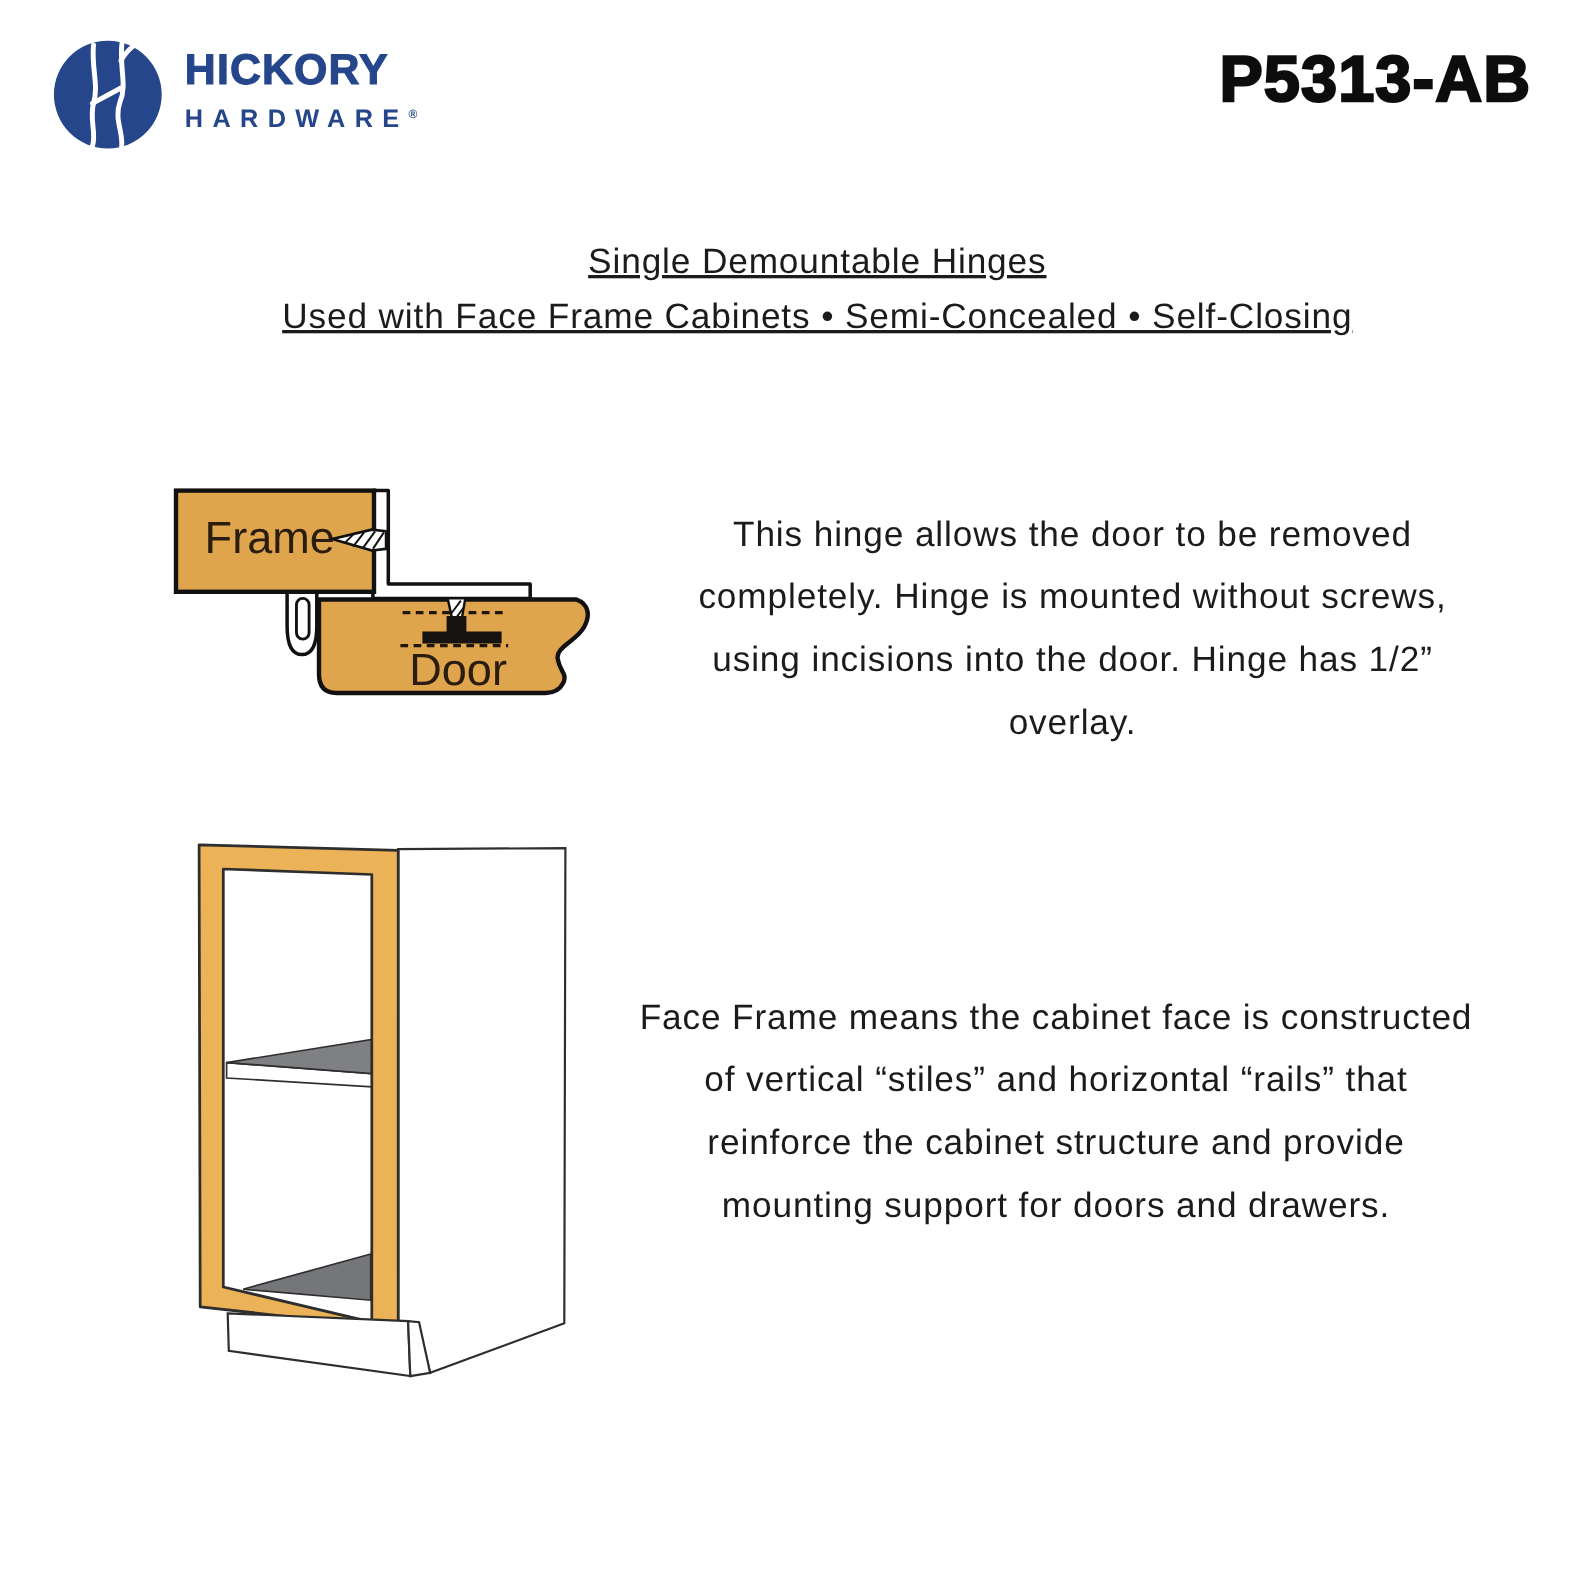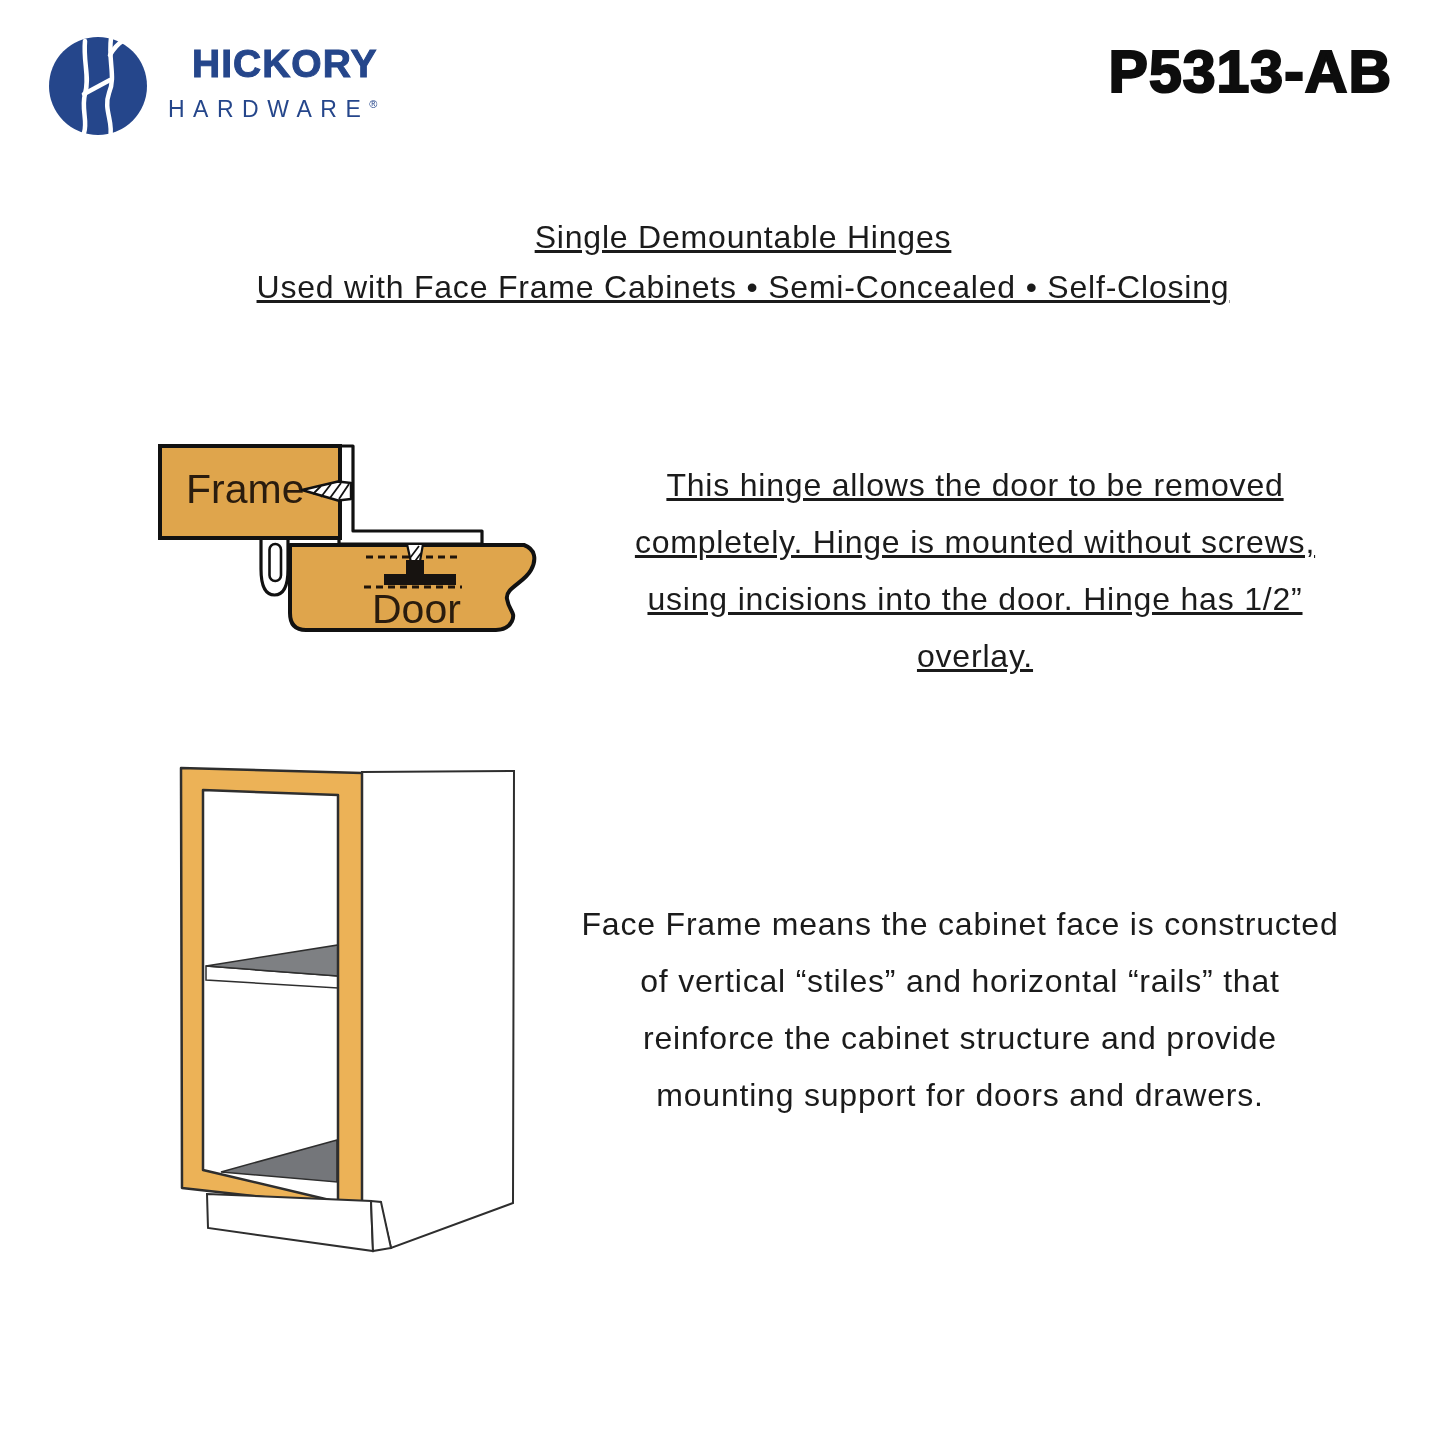--- a/index.html
+++ b/index.html
@@ -4,42 +4,42 @@
 <style>
   * { margin:0; padding:0; box-sizing:border-box; }
   html,body { background:#ffffff; }
   .canvas {
     position:relative; width:1445px; height:1445px; background:#ffffff; overflow:hidden;
     font-family:"Liberation Sans","DejaVu Sans",sans-serif; color:#1c1c1c;
   }
   
   .logo-mark { position:absolute; left:48px; top:33px; width:100px; height:110px; }
   .wordmark  { position:absolute; left:168px; top:44px; color:#25468B; }
-  .wordmark .line1 { font-size:39px; font-weight:bold; letter-spacing:1px; -webkit-text-stroke:1px #25468B; line-height:40px;margin-left:24px; }
-  .wordmark .line2 { font-size:23px; font-weight:400; letter-spacing:8.5px; line-height:26px; margin-top:7px; }
+  .wordmark .line1 { font-size:39px; font-weight:bold; letter-spacing:1px; -webkit-text-stroke:1px #25468B; line-height:40px; }
+  .wordmark .line2 { font-size:23px; font-weight:700; letter-spacing:8.5px; line-height:26px; margin-top:7px; }
   .wordmark sup { font-size:11px; letter-spacing:0; vertical-align:super; }
   .product-code {
     position:absolute; top:36px; right:53px; font-size:59px; font-weight:bold;
     letter-spacing:1px; color:#0d0d0d; -webkit-text-stroke:2.2px #0d0d0d; line-height:72px;
   }
   
   .subtitle {
     position:absolute; left:93px; top:212px; width:1300px; text-align:center;
     font-size:32px; line-height:50px; letter-spacing:0.8px; white-space:pre-line; color:#1b1b1b;text-decoration:underline;
   }
   
   .hinge-svg   { position:absolute; left:150px; top:430px; width:460px; height:230px; }
   .cabinet-svg { position:absolute; left:165px; top:755px; width:360px; height:510px; }
   .diagram-label { font-family:"Liberation Sans","DejaVu Sans",sans-serif; font-weight:400; fill:#2a1c0e; }
   
   .body-par {
     position:absolute; text-align:center; font-size:32px; line-height:57px;
     letter-spacing:0.8px; white-space:pre-line; color:#1b1b1b;
   }
-  .par-hinge { left:565px; top:457px;  width:820px;text-decoration:underline; }
+  .par-hinge { left:565px; top:457px;  width:820px; }
   .par-frame { left:550px; top:896px;  width:820px; }
 </style>
 </head>
 <body>
 
 <div class="canvas">
 
   <svg class="logo-mark" viewBox="0 0 100 110" aria-hidden="true">
     <circle cx="50" cy="53" r="49" fill="#25468B"></circle>
     <g stroke="#ffffff" stroke-width="4.5" fill="none" stroke-linecap="round">

